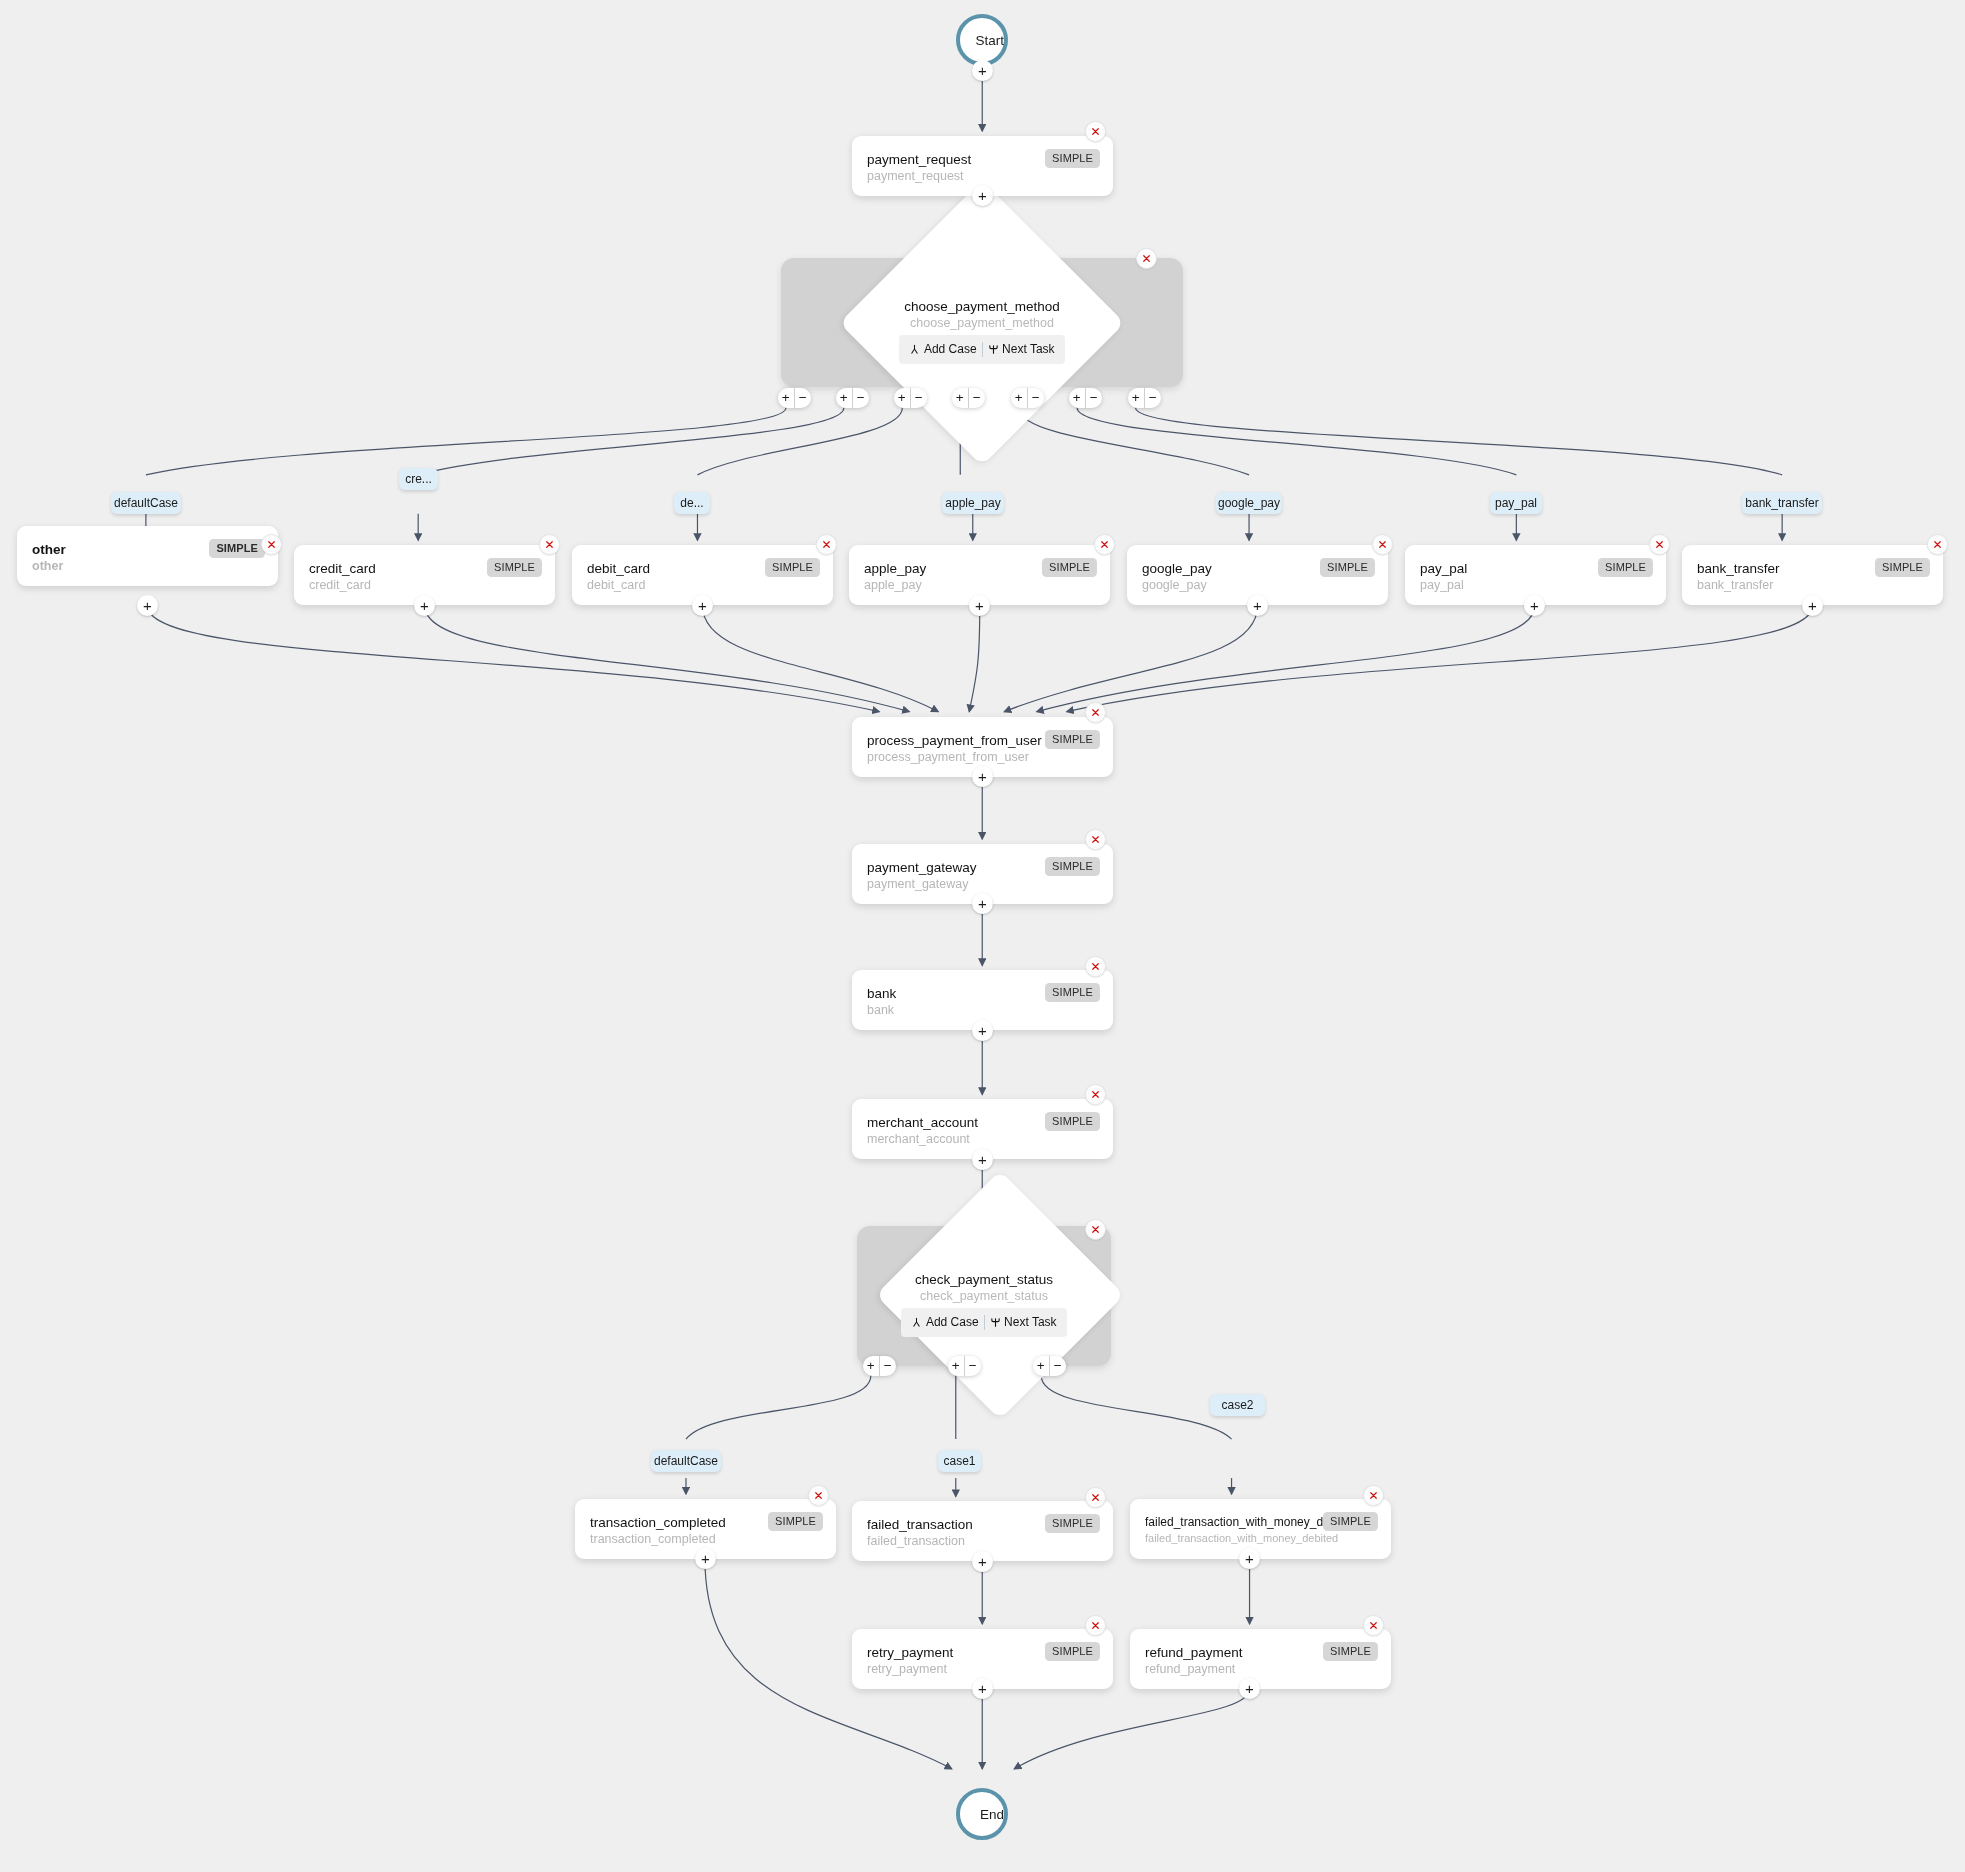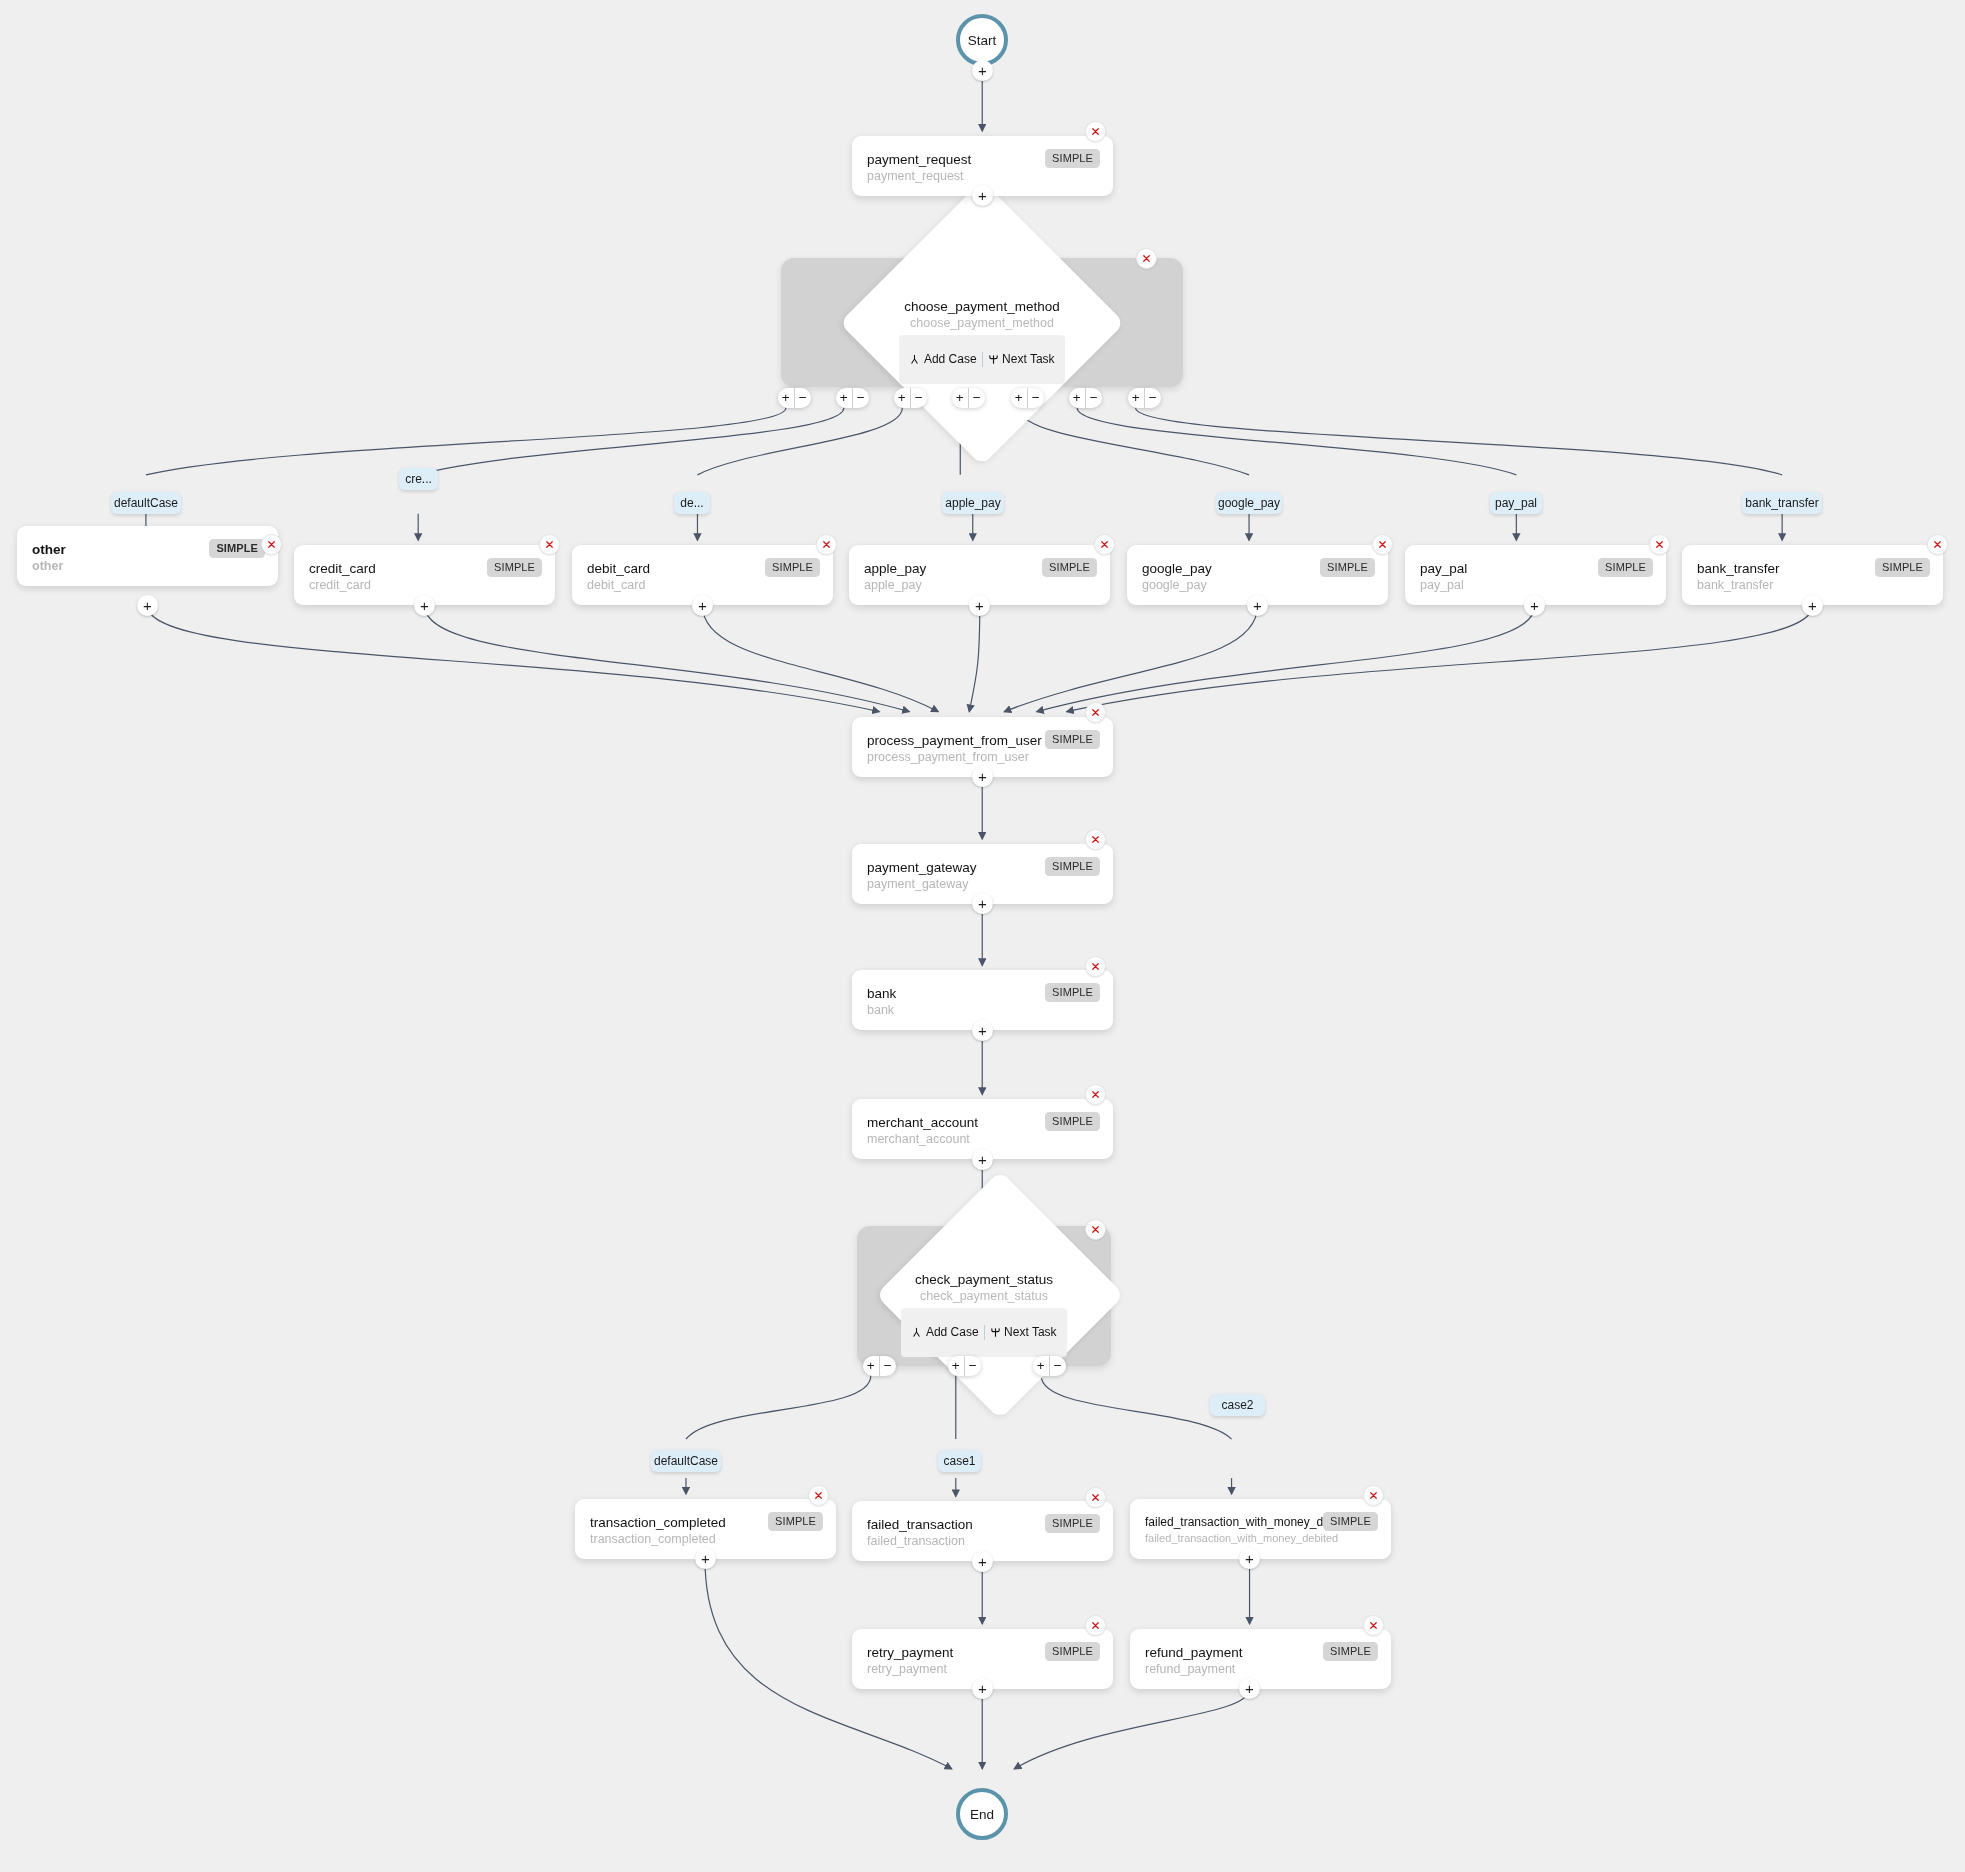--- a/index.html
+++ b/index.html
@@ -29,21 +29,21 @@
   .terminal {
     position: absolute;
     width: 52px;
     height: 52px;
     border-radius: 50%;
     background: #ffffff;
     border: 4.5px solid #5b93ab;
     box-sizing: border-box;
     display: flex;
     align-items: center;
-    justify-content: center;
+    justify-content: flex-end;
     font-size: 13.5px;
     color: #1c1c1c;
     z-index: 6;
   }
 
   
   .task {
     position: absolute;
     background: #ffffff;
     border-radius: 9px;
@@ -159,21 +159,21 @@
     border-radius: 4px;
     margin-top: 3px;
     padding: 1.5px 5px;
   }
   .d-actions .act {
     display: inline-flex;
     align-items: center;
     gap: 3.5px;
     font-size: 12px;
     color: #151515;
-    padding: 16px 5px;
+    padding: 6px 5px;
   }
   .d-actions .sep {
     width: 1px;
     height: 15px;
     background: #c3ccd4;
   }
 
   
   .pm {
     position: absolute;

